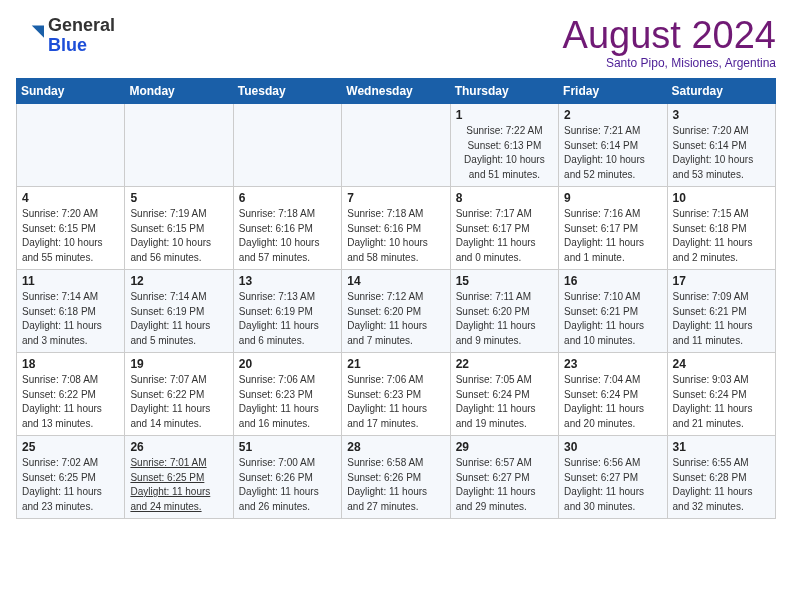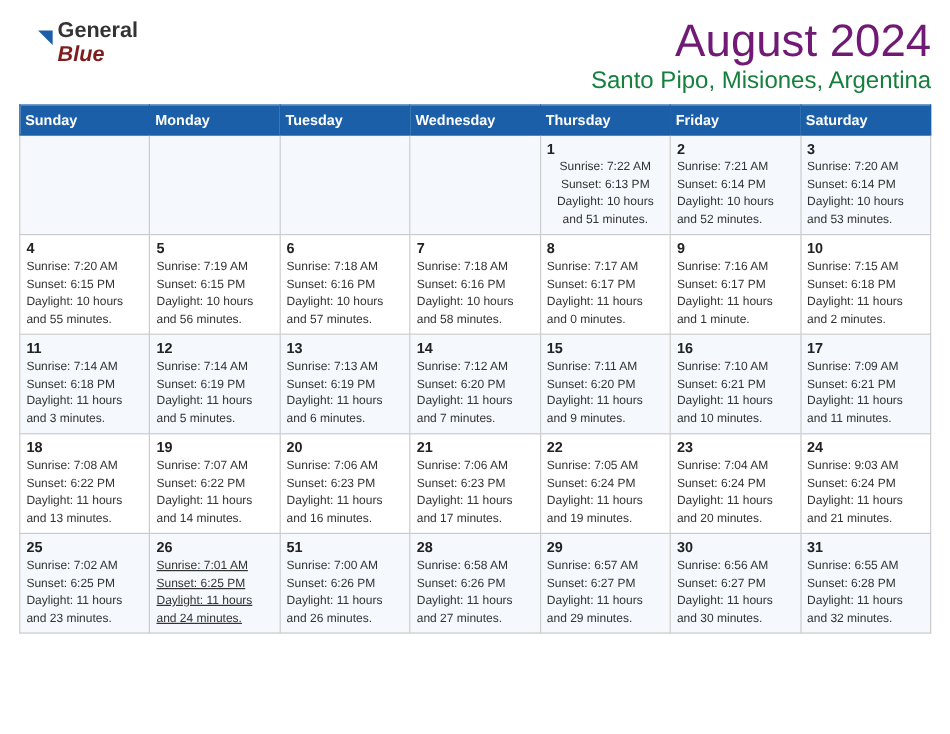--- a/index.html
+++ b/index.html
@@ -21,37 +21,37 @@
       align-items: center;
       gap: 4px;
       justify-content: space-between;
     }
     .logo-text {
       font-size: 18px;
       font-weight: bold;
       line-height: 1.1;
     }
     .logo-general { color: #333; }
-    .logo-blue { color: #7f1d1d; font-style: italic; }
+    .logo-blue { color: #1d4ed8; }
     .logo-icon {
       width: 28px;
       height: 28px;
     }
     .title-block {
       text-align: right;
     }
     .cal-title {
       font-size: 38px;
       font-weight: normal;
       color: #701a75;
       line-height: 1;
     }
     .cal-subtitle {
-      font-size: 20px;
-      color: #15803d;
+      font-size: 12px;
+      color: #4c1d95;
       margin-top: 2px;
     }
     table {
       width: 100%;
       border-collapse: collapse;
     }
     thead tr th {
       background: #1a5fa8;
       color: #fff;
       font-size: 12px;

